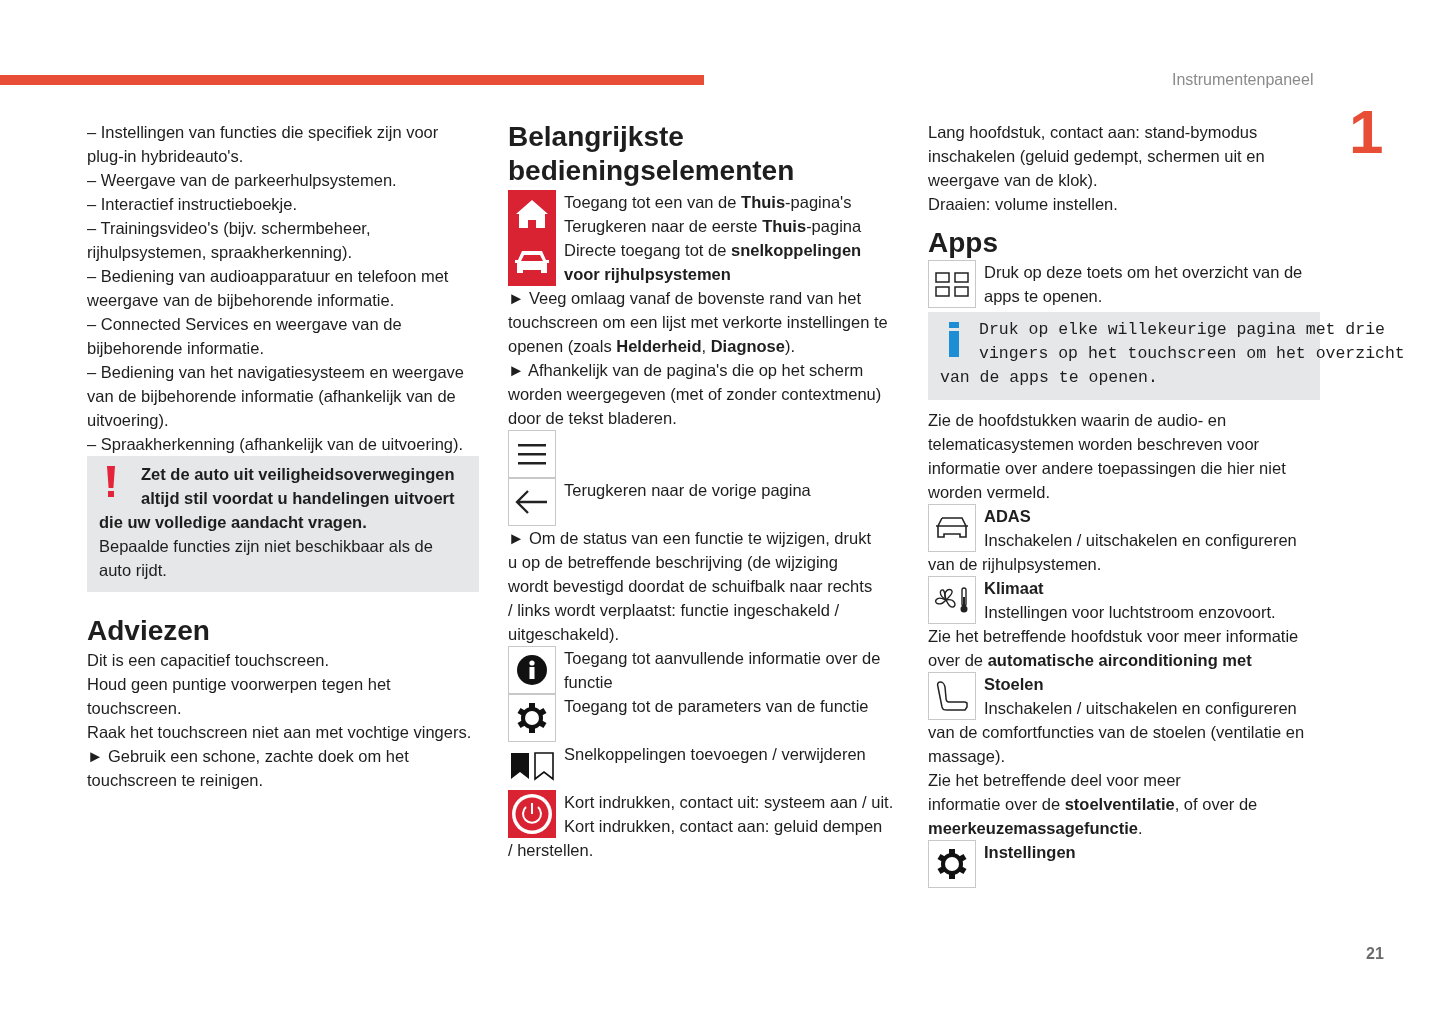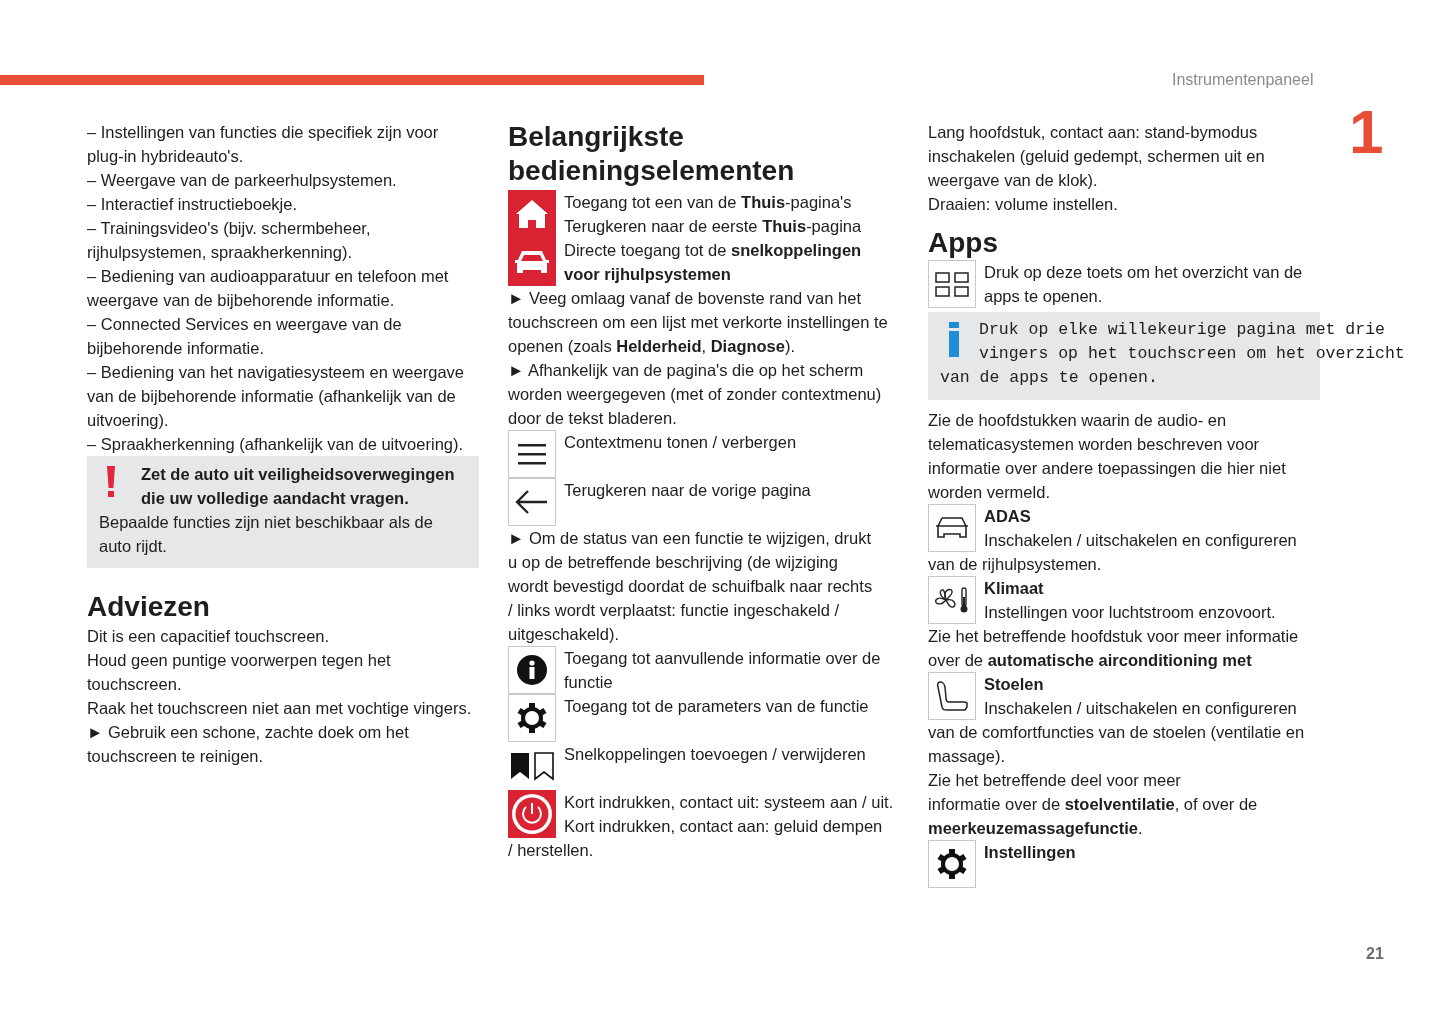--- a/index.html
+++ b/index.html
@@ -58,20 +58,21 @@
     <span class="line">bijbehorende informatie.</span>
     <span class="line">–  Bediening van het navigatiesysteem en weergave</span>
     <span class="line">van de bijbehorende informatie (afhankelijk van de</span>
     <span class="line">uitvoering).</span>
     <span class="line">–  Spraakherkenning (afhankelijk van de uitvoering).</span>
   </div>
 
   <div class="warn-box">
     <span class="excl"></span>
     <b class="line">Zet de auto uit veiligheidsoverwegingen</b>
+    <b class="line">altijd stil voordat u handelingen uitvoert</b>
     <b class="line">die uw volledige aandacht vragen.</b>
     <span class="line">Bepaalde functies zijn niet beschikbaar als de</span>
     <span class="line">auto rijdt.</span>
   </div>
 
   <div style="margin-top:22px">
     <div class="h2">Adviezen</div>
     <span class="line">Dit is een capacitief touchscreen.</span>
     <span class="line">Houd geen puntige voorwerpen tegen het</span>
     <span class="line">touchscreen.</span>
@@ -121,23 +122,20 @@
   </div>
 
   <div class="icon-row">
     <div class="icon-box">
       <svg width="30" height="24" viewBox="0 0 30 24">
           <rect x="1" y="2" width="28" height="2.5" fill="#222"></rect>
           <rect x="1" y="11" width="28" height="2.5" fill="#222"></rect>
           <rect x="1" y="20" width="28" height="2.5" fill="#222"></rect>
         </svg>
     </div>
-    <div class="icon-text">
-        <span class="line">Contextmenu tonen / verbergen</span>
-      </div>
   </div>
 
   <div class="icon-row">
     <div class="icon-box">
       <svg width="34" height="26" viewBox="0 0 34 26">
           <path d="M32 13 L3 13 M13 2 L2 13 L13 24" stroke="#222" stroke-width="2.3" fill="none"></path>
         </svg>
     </div>
     <div class="icon-text">
         <span class="line">Terugkeren naar de vorige pagina</span>

